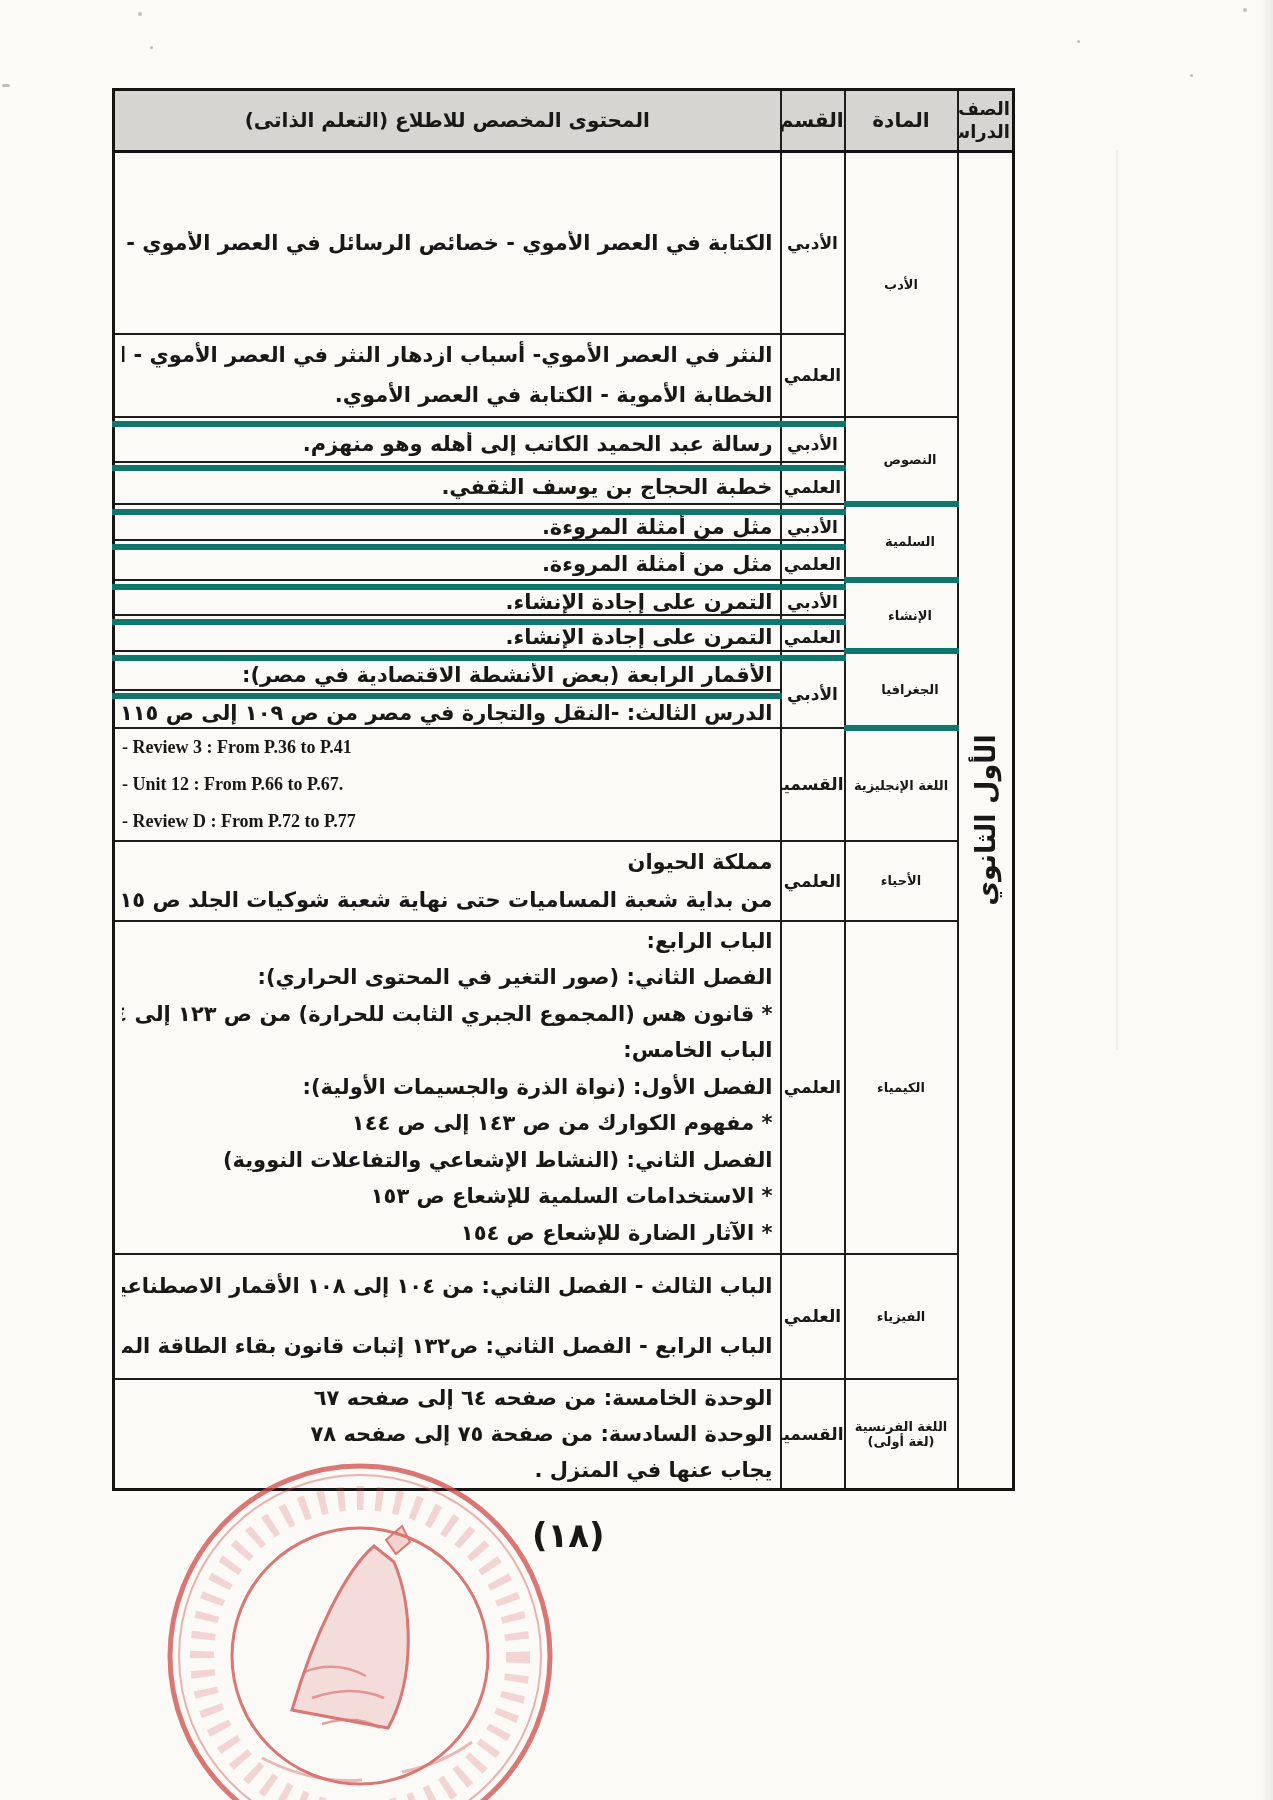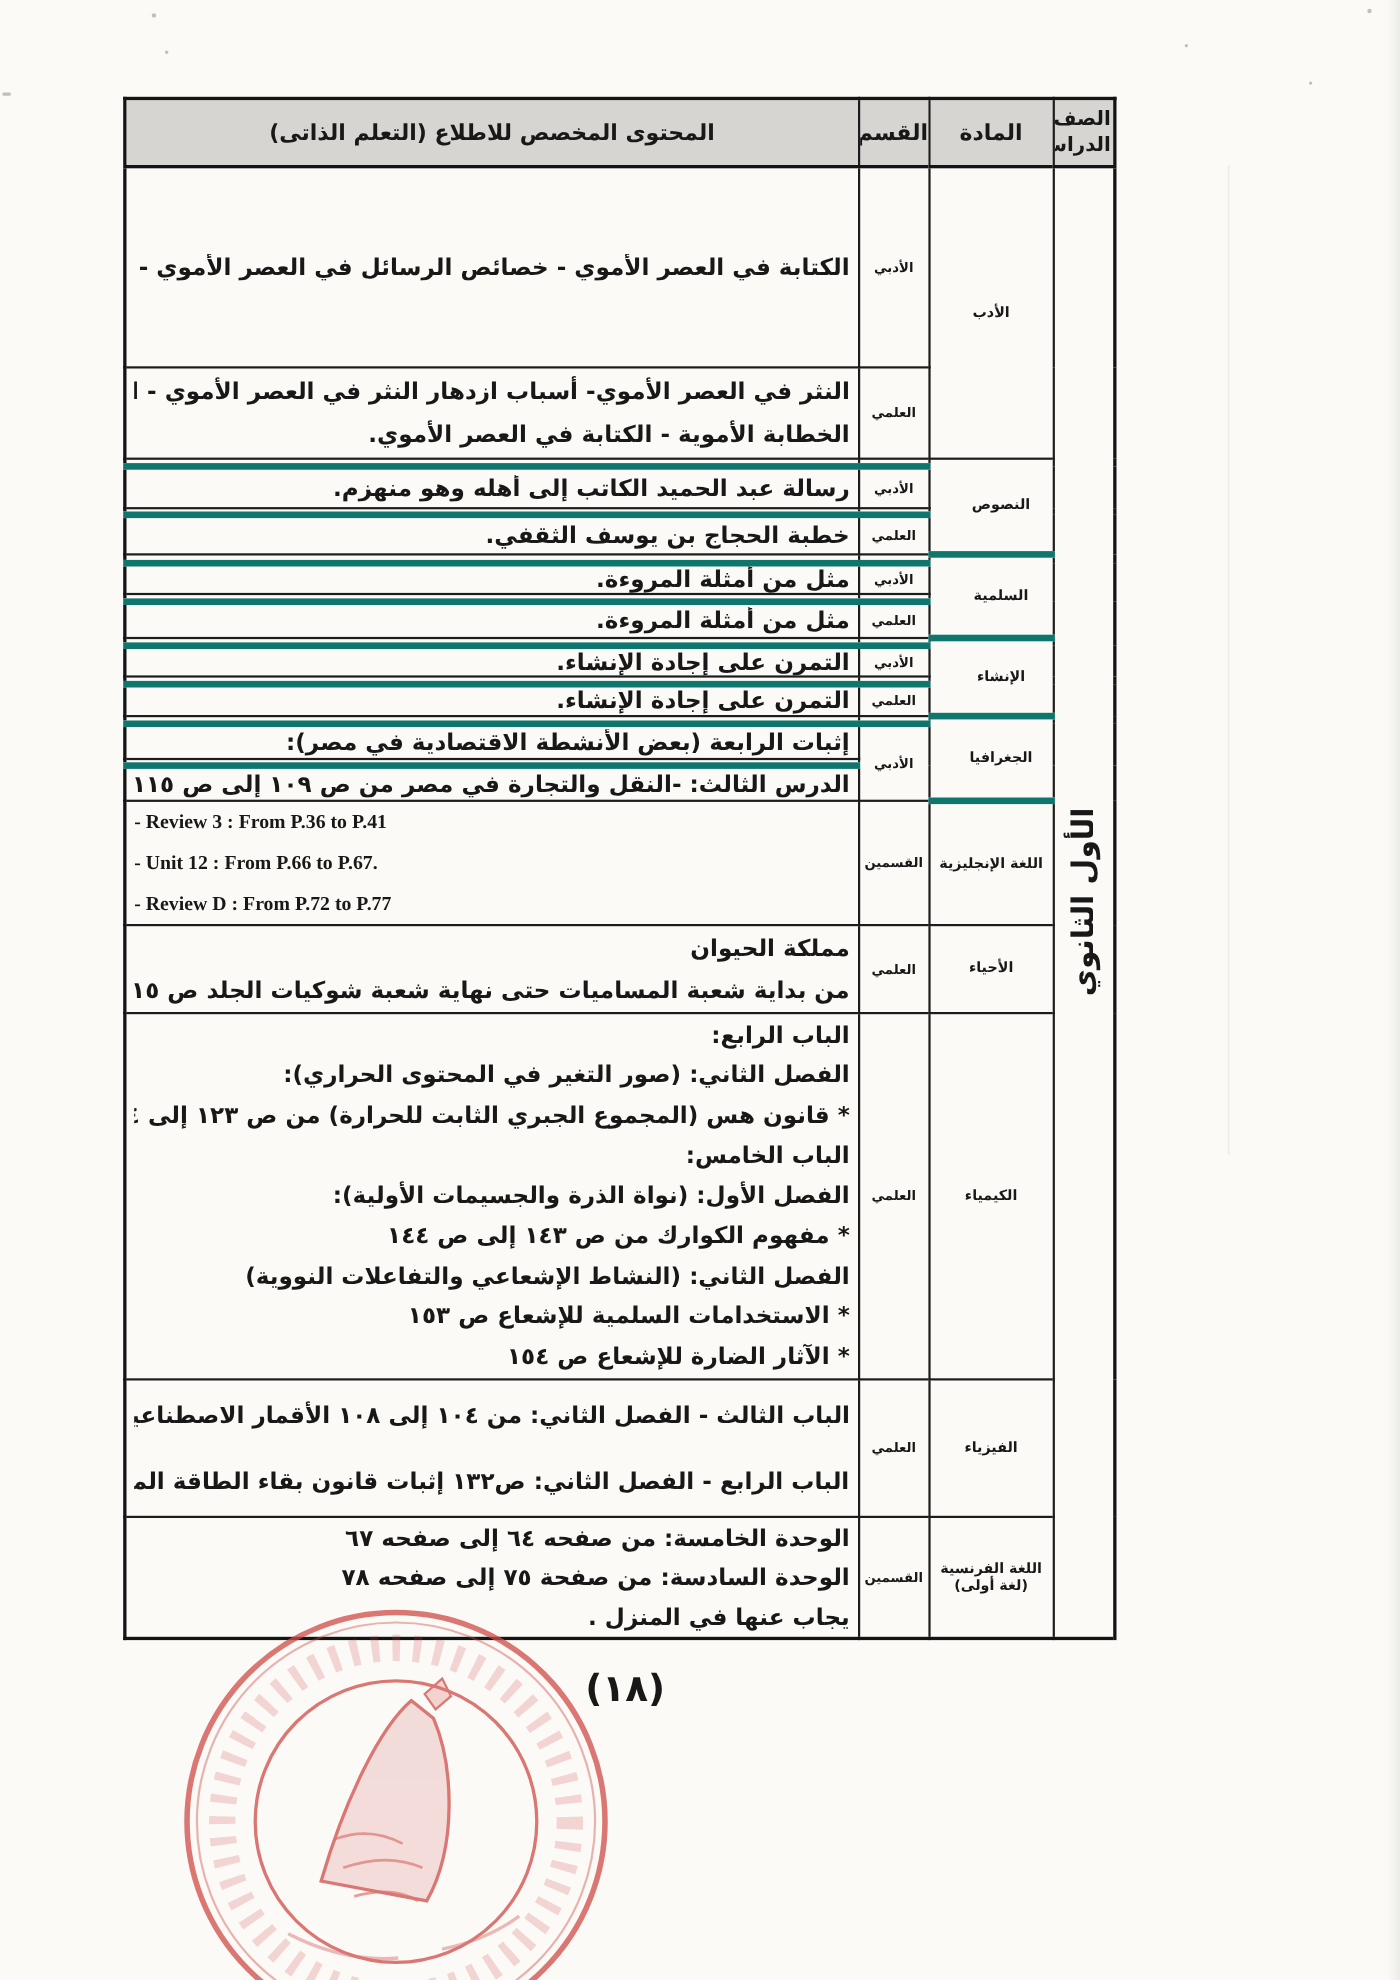--- a/index.html
+++ b/index.html
@@ -19,21 +19,21 @@
   col.c-qism{width:64px;}
   col.c-content{width:667px;}
   td,th{border:2px solid #1c1c1c;padding:0;vertical-align:middle;overflow:hidden;}
   th{
     background:#d6d5d2;font-weight:700;font-size:20px;text-align:center;
     border-bottom:3px solid #141414;line-height:1.25;
   }
   th.grade-h{font-size:18px;padding:0 2px;}
   .subject{font-size:13px;font-weight:700;text-align:center;padding:0 1px;}
   .subject.one-line{white-space:nowrap;}
-  .qism{font-size:12px;font-weight:700;text-align:center;white-space:nowrap;}
+  .qism{font-size:17px;font-weight:700;text-align:center;white-space:nowrap;}
   .content{font-size:21px;font-weight:700;text-align:right;padding:0 7px;}
   .content .line{white-space:nowrap;overflow:hidden;}
   .lh40 .line{line-height:40px;}
   .bio  .line{line-height:38px;}
   .chem .line{line-height:36.5px;}
   .phys .line{line-height:60px;}
   .fr   .line{line-height:36px;}
   .eng{direction:ltr;text-align:left;font-family:"Liberation Serif",serif;font-size:18px;}
   .eng .line{line-height:37px;}
   tr.sp td{border-top:2px solid #222;border-bottom:6px solid #0f766e;padding-left:19px;}
@@ -160,21 +160,21 @@
       </tr>
 
       <tr class="sp" style="height:7px">
         <td class="subject" rowspan="4">الجغرافيا</td>
         <td></td>
         <td></td>
       </tr>
       <tr style="height:32px">
         <td class="qism" rowspan="3">الأدبي</td>
         <td class="content">
-          <div class="line">إثبات الرابعة (بعض الأنشطة الاقتصادية في مصر):</div>
+          <div class="line">الأقمار الرابعة (بعض الأنشطة الاقتصادية في مصر):</div>
         </td>
       </tr>
       <tr class="sp" style="height:6px">
         <td></td>
       </tr>
       <tr style="height:32px">
         <td class="content">
           <div class="line">الدرس الثالث: -النقل والتجارة في مصر  من ص ١٠٩ إلى ص ١١٥</div>
         </td>
       </tr>

